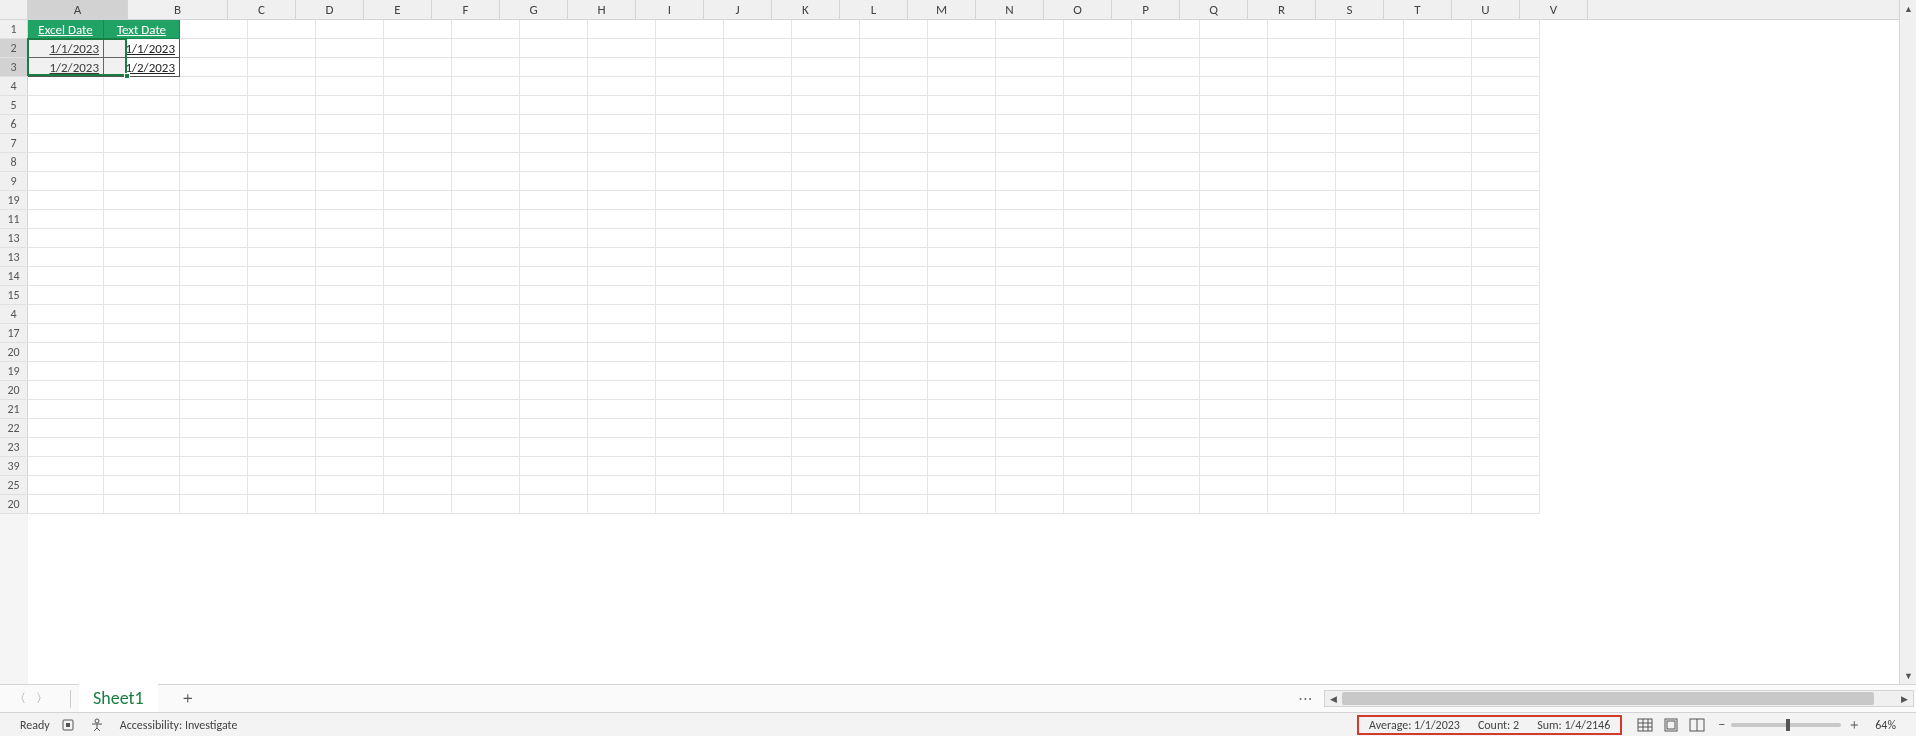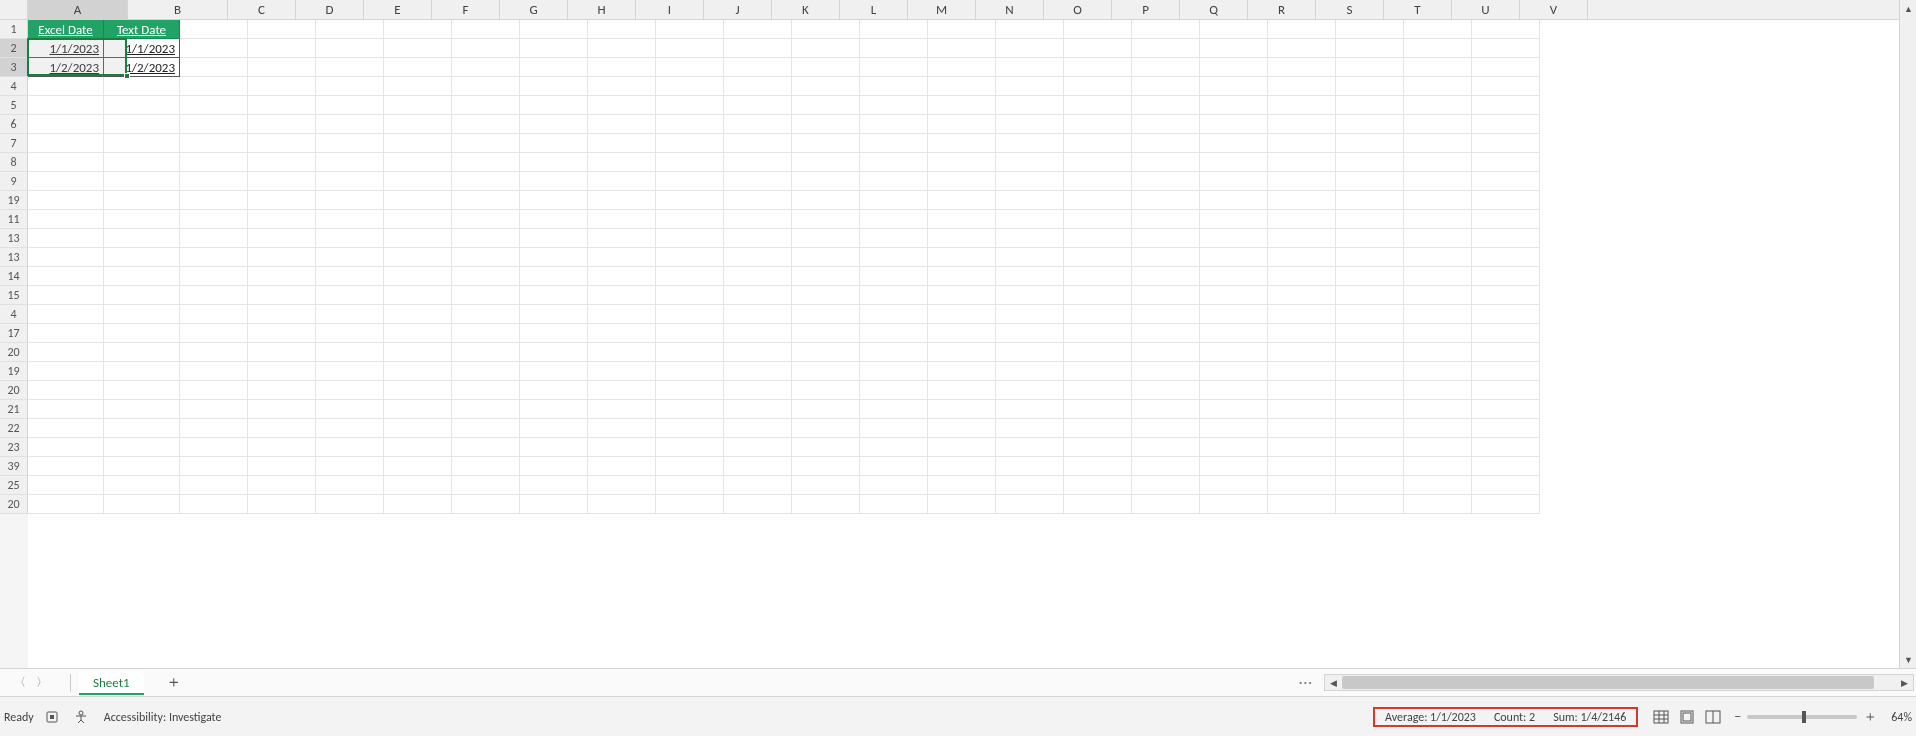--- a/index.html
+++ b/index.html
@@ -133,21 +133,21 @@
     background: #fafafa;
   }
   .sheet-nav {
     display:flex;align-items:center;gap:10px;padding:0 14px;
     color:#888;
   }
   .sheet-nav span { cursor:pointer; font-size:12px; }
   .sheet-sep { width:1px;height:18px;background:#ccc;margin:0 8px; }
   .sheet-tab {
     padding: 4px 14px 3px;
-    font-size: 13px;
+    font-size: 18px;
     border-bottom: 2px solid #21a366;
     background:#fff;
     cursor:pointer;
     color:#1a7e42;
   }
   .add-sheet {
     width:24px;text-align:center;font-size:16px;color:#555;
     margin-left:18px;cursor:pointer;
   }
   .sheet-bar .spacer { flex:1; }
@@ -155,28 +155,28 @@
   .hscroll {
     display:flex;align-items:center;width:590px;height:17px;
     background:#f0f0f0;border:1px solid #d4d4d4;margin-right:2px;
   }
   .hscroll .track { flex:1;height:100%;position:relative; }
   .hscroll .thumb {
     position:absolute;left:0;top:1px;height:13px;width:96%;
     background:#c8c8c8;border-radius:2px;
   }
   .status-bar {
-    height: 40px;
+    height: 24px;
     display: flex;
     align-items: center;
     border-top: 1px solid #d4d4d4;
     background: #f3f3f3;
     font-size: 12px;
     color: #444;
-    padding: 0 4px;
+    padding: 0 20px;
   }
   .status-bar .left { display:flex;align-items:center;gap:12px; }
   .status-bar .spacer { flex:1; }
   .stat-box {
     border: 2px solid #d23b2b;
     padding: 1px 10px;
     display:flex;gap:18px;align-items:center;
     margin-right:10px;
   }
   .view-btn {

